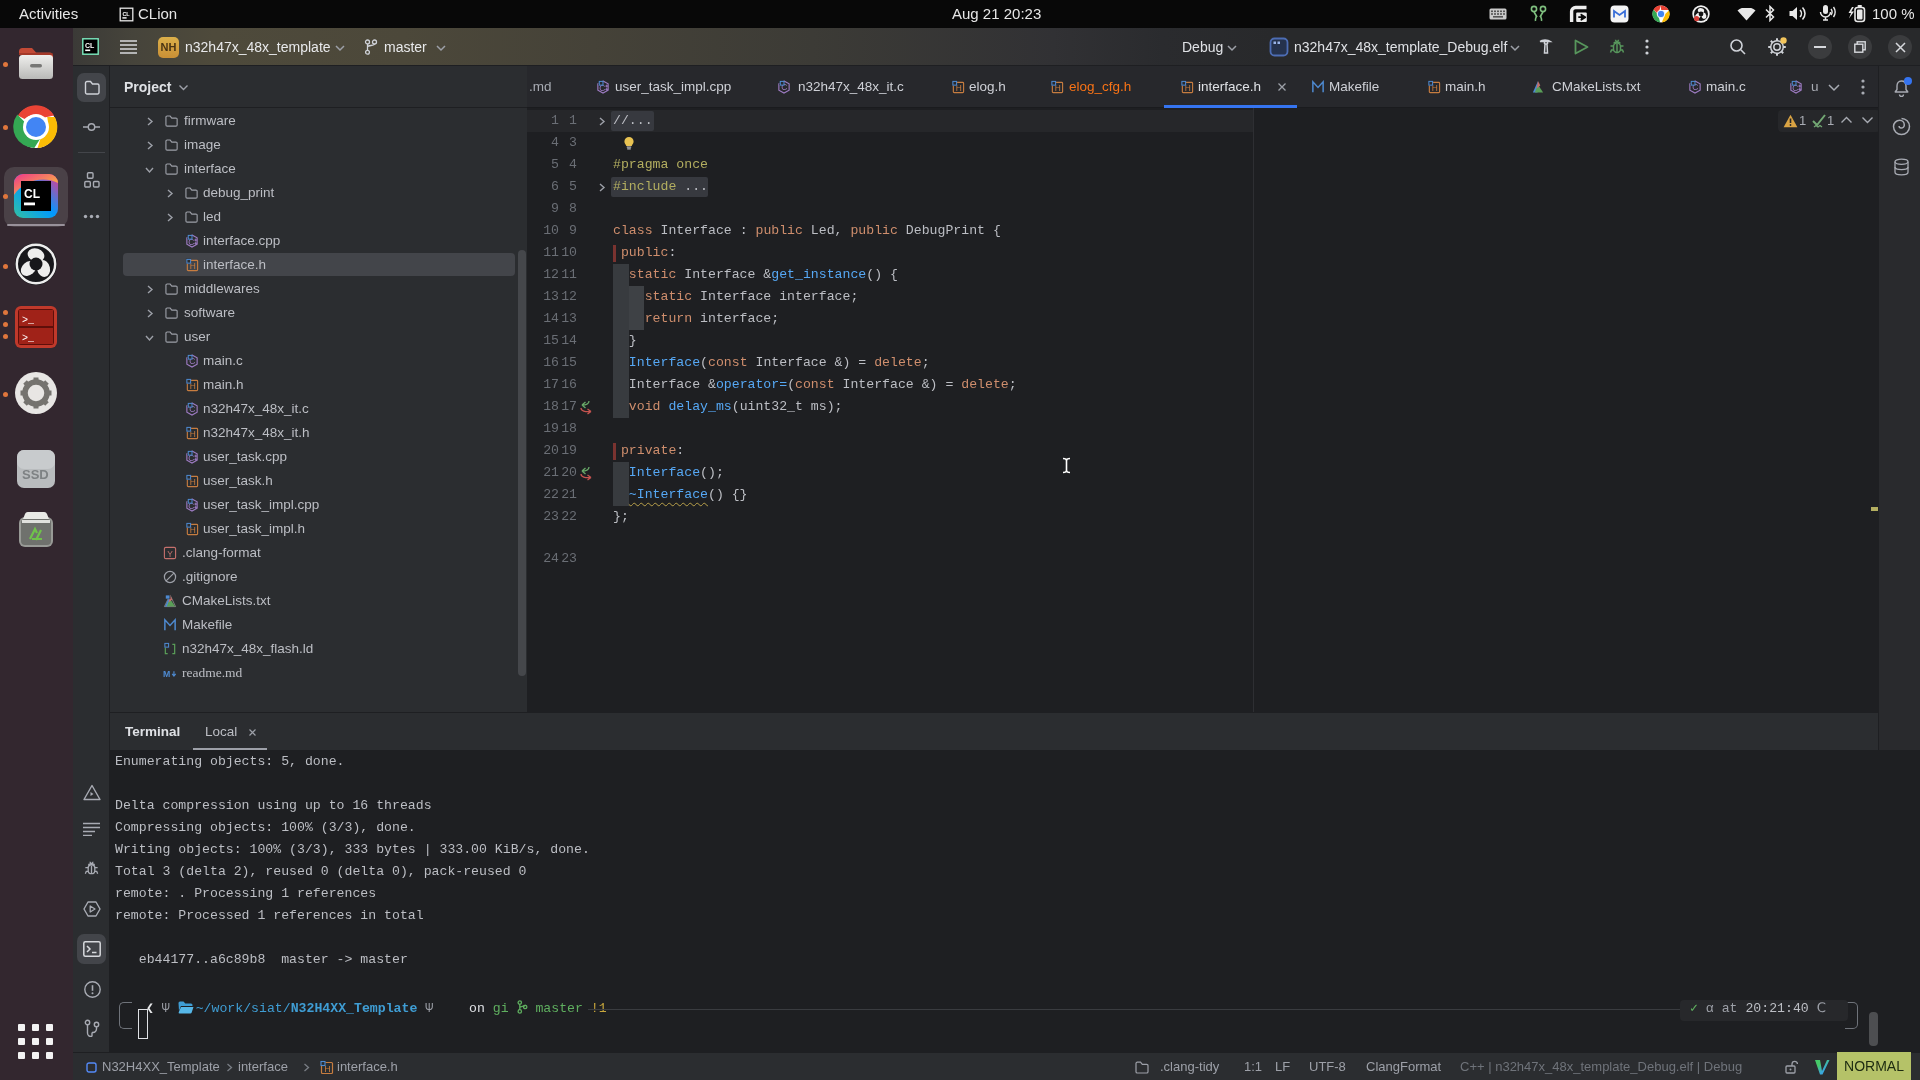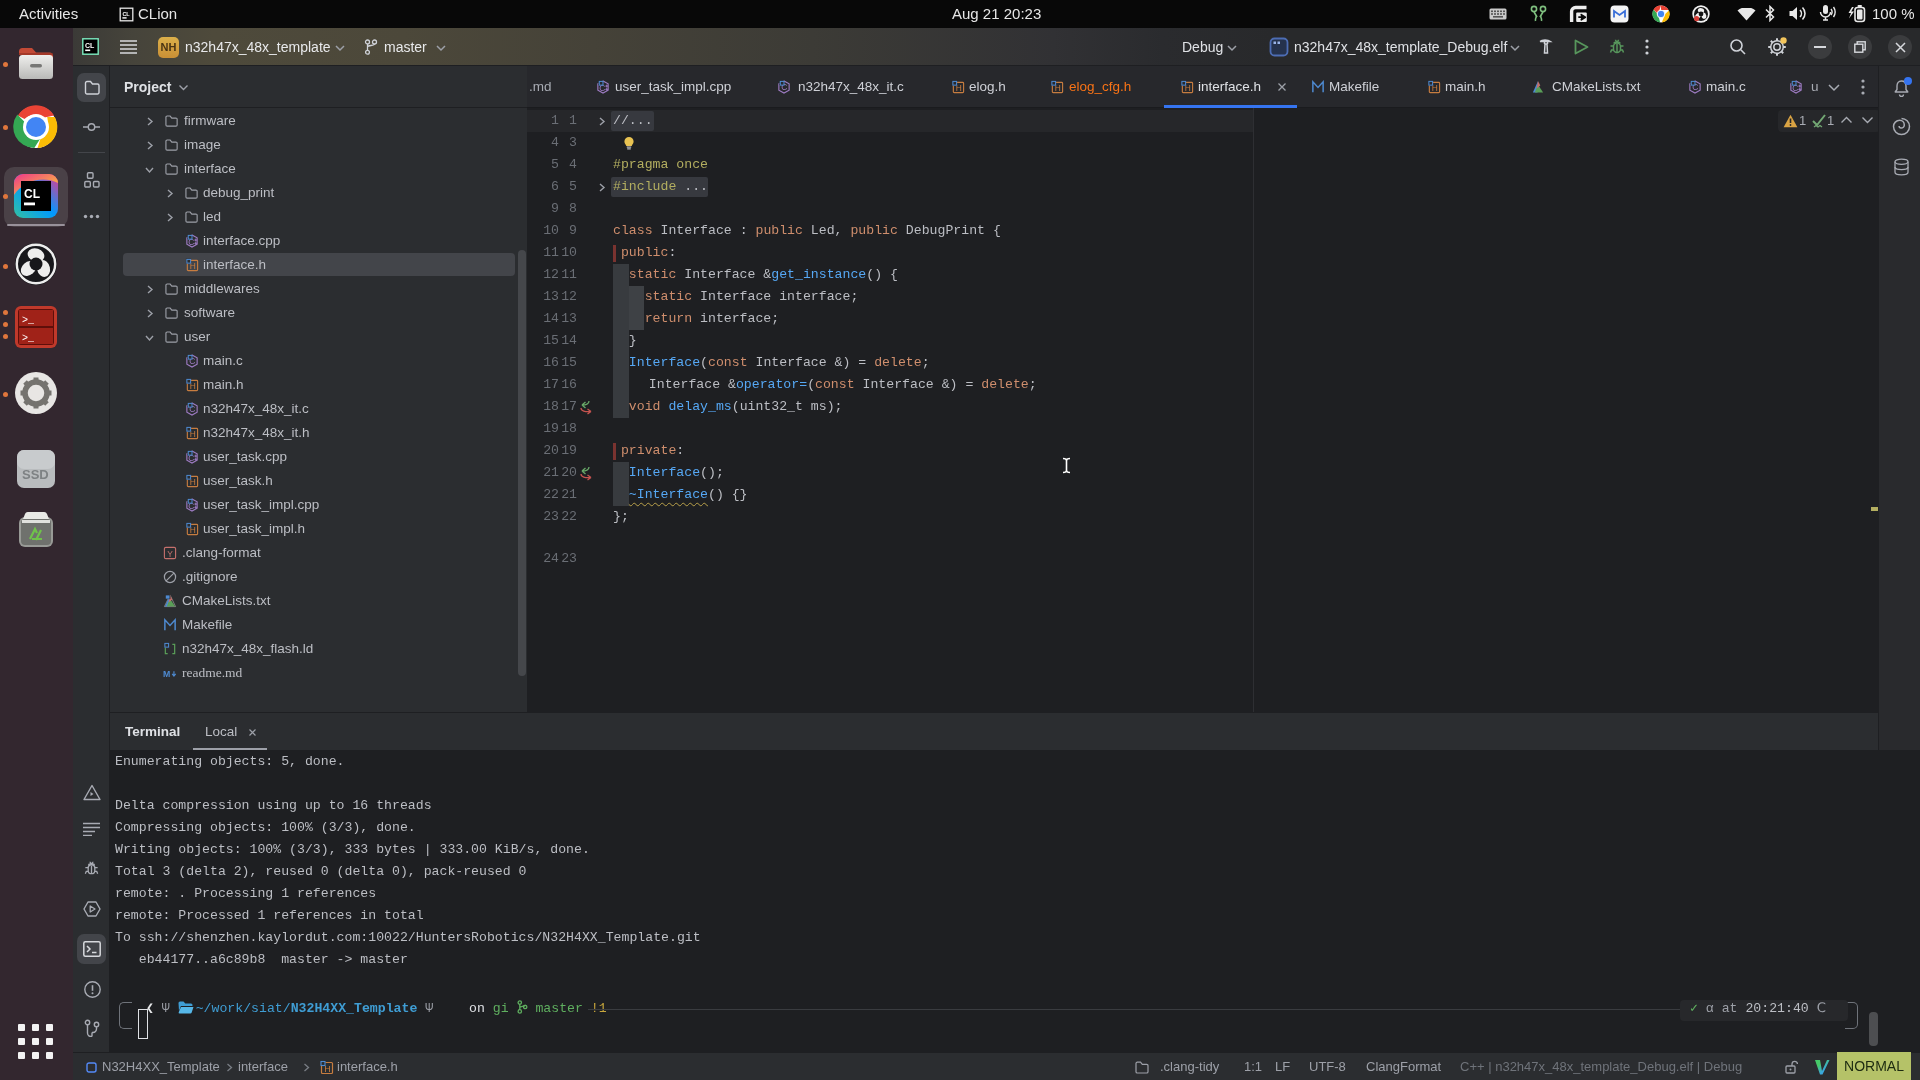--- a/index.html
+++ b/index.html
@@ -775,21 +775,21 @@
           <path d="M2 1 L6 4.5 L2 8" stroke="#9da0a8" stroke-width="1.4" fill="none"></path>
         </svg><span class="code" style="left:86px;"><span class="pp">#include</span> <span style="color:#bcbec4;">...</span></span></div>
     <div class="cl" style="top:90px;"><span class="num" style="left:2px; width:30px;">9</span><span class="num" style="left:32px; width:18px;">8</span></div>
     <div class="cl" style="top:112px;"><span class="num" style="left:2px; width:30px;">10</span><span class="num" style="left:32px; width:18px;">9</span><span class="code" style="left:86px;"><span class="kw">class</span> Interface : <span class="kw">public</span> Led, <span class="kw">public</span> DebugPrint {</span></div>
     <div class="cl" style="top:134px;"><span class="num" style="left:2px; width:30px;">11</span><span class="num" style="left:32px; width:18px;">10</span><span class="code" style="left:86px;"> <span class="kw">public</span>:</span></div>
     <div class="cl" style="top:156px;"><span class="num" style="left:2px; width:30px;">12</span><span class="num" style="left:32px; width:18px;">11</span><span class="code" style="left:86px;">  <span class="kw">static</span> Interface &amp;<span class="fn">get_instance</span>() {</span></div>
     <div class="cl" style="top:178px;"><span class="num" style="left:2px; width:30px;">13</span><span class="num" style="left:32px; width:18px;">12</span><span class="code" style="left:86px;">    <span class="kw">static</span> Interface interface;</span></div>
     <div class="cl" style="top:200px;"><span class="num" style="left:2px; width:30px;">14</span><span class="num" style="left:32px; width:18px;">13</span><span class="code" style="left:86px;">    <span class="kw">return</span> interface;</span></div>
     <div class="cl" style="top:222px;"><span class="num" style="left:2px; width:30px;">15</span><span class="num" style="left:32px; width:18px;">14</span><span class="code" style="left:86px;">  }</span></div>
     <div class="cl" style="top:244px;"><span class="num" style="left:2px; width:30px;">16</span><span class="num" style="left:32px; width:18px;">15</span><span class="code" style="left:86px;">  <span class="fn">Interface</span>(<span class="kw">const</span> Interface &amp;) = <span class="kw">delete</span>;</span></div>
-    <div class="cl" style="top:266px;"><span class="num" style="left:2px; width:30px;">17</span><span class="num" style="left:32px; width:18px;">16</span><span class="code" style="left:86px;padding-left:20px;">  Interface &amp;<span class="fn">operator=</span>(<span class="kw">const</span> Interface &amp;) = <span class="kw">delete</span>;</span></div>
+    <div class="cl" style="top:266px;"><span class="num" style="left:2px; width:30px;">17</span><span class="num" style="left:32px; width:18px;">16</span><span class="code" style="left:86px;">  Interface &amp;<span class="fn">operator=</span>(<span class="kw">const</span> Interface &amp;) = <span class="kw">delete</span>;</span></div>
     <div class="cl" style="top:288px;"><span class="num" style="left:2px; width:30px;">18</span><span class="num" style="left:32px; width:18px;">17</span><span class="code" style="left:86px;">  <span class="kw">void</span> <span class="fn">delay_ms</span>(uint32_t ms);</span></div>
     <div class="cl" style="top:310px;"><span class="num" style="left:2px; width:30px;">19</span><span class="num" style="left:32px; width:18px;">18</span></div>
     <div class="cl" style="top:332px;"><span class="num" style="left:2px; width:30px;">20</span><span class="num" style="left:32px; width:18px;">19</span><span class="code" style="left:86px;"> <span class="kw">private</span>:</span></div>
     <div class="cl" style="top:354px;"><span class="num" style="left:2px; width:30px;">21</span><span class="num" style="left:32px; width:18px;">20</span><span class="code" style="left:86px;">  <span class="fn">Interface</span>();</span></div>
     <div class="cl" style="top:376px;"><span class="num" style="left:2px; width:30px;">22</span><span class="num" style="left:32px; width:18px;">21</span><span class="code" style="left:86px;">  <span class="fn sq">~Interface</span>() {}</span></div>
     <div class="cl" style="top:398px;"><span class="num" style="left:2px; width:30px;">23</span><span class="num" style="left:32px; width:18px;">22</span><span class="code" style="left:86px;">};</span></div>
     <div class="cl" style="top:440px;"><span class="num" style="left:2px; width:30px;">24</span><span class="num" style="left:32px; width:18px;">23</span></div>
     <svg class="abs" style="left:52px; top:290px;" width="16" height="17" viewBox="0 0 16 17">
         <path d="M10 3 C10 6 7 7 3 7 M3 7 L6.5 4 M3 7 L6.5 10" stroke="#68a868" stroke-width="1.3" fill="none"></path>
         <path d="M2 10 C2 13 6 14 12 13.5 M12 13.5 L8.5 11 M12 13.5 L8.5 16" stroke="#c75450" stroke-width="1.3" fill="none"></path>
@@ -849,21 +849,20 @@
     <div class="abs" style="left:83px; top:35px; width:74px; height:2px; background:#9da0a8;"></div>
   </div>
   <div id="termbody">
     <div class="tl" style="top:1px;">Enumerating objects: 5, done.</div>
     <div class="tl" style="top:45px;">Delta compression using up to 16 threads</div>
     <div class="tl" style="top:67px;">Compressing objects: 100% (3/3), done.</div>
     <div class="tl" style="top:89px;">Writing objects: 100% (3/3), 333 bytes | 333.00 KiB/s, done.</div>
     <div class="tl" style="top:111px;">Total 3 (delta 2), reused 0 (delta 0), pack-reused 0</div>
     <div class="tl" style="top:133px;">remote: . Processing 1 references</div>
     <div class="tl" style="top:155px;">remote: Processed 1 references in total</div>
-    <div class="tl" style="top:177px;">To ssh://shenzhen.kaylordut.com:10022/HuntersRobotics/N32H4XX_Template.git</div>
     <div class="tl" style="top:199px;">   eb44177..a6c89b8  master -&gt; master</div>
     <div class="abs" style="left:9px; top:252px; width:13px; height:27px; border:1px solid #6f737a; border-right:none; border-radius:5px 0 0 5px;"></div>
     <div class="abs" style="left:1735px; top:252px; width:13px; height:27px; border:1px solid #6f737a; border-left:none; border-radius:0 5px 5px 0;"></div>
     <div class="tl" style="top:248px; left:36px;"><span style="color:#e8e9eb; font-weight:bold;">❮</span><span style="color:#9da0a8;"> Ψ </span><svg style="vertical-align:-2px; margin-right:2px;" width="16" height="13" viewBox="0 0 16 13">
           <path d="M0.5 2 a1.5 1.5 0 0 1 1.5-1.5 h3.5 l1.8 2 h5.7 a1.5 1.5 0 0 1 1.5 1.5 l-0.1 1 H2.9 L1 10 Z" fill="#3f9dd4"></path>
           <path d="M3 6 H15.5 L13.7 11.6 a1.5 1.5 0 0 1-1.4 1 H1.7 a1 1 0 0 1-1-1.3 Z" fill="#56b7e8"></path>
         </svg><span style="color:#3f9dd4;">~/work/siat/</span><span style="color:#3f9dd4; font-weight:bold;">N32H4XX_Template</span><span style="color:#9da0a8;"> Ψ </span><span style="color:#dfe1e5;margin-left:28px;">on </span><span style="color:#5faf5f;">gi </span><svg style="vertical-align:-2px;" width="11" height="14" viewBox="0 0 11 14">
           <g stroke="#5faf5f" stroke-width="1.3" fill="none">
             <circle cx="2.8" cy="2.6" r="1.7"></circle>
             <circle cx="8.2" cy="7" r="1.7"></circle>

